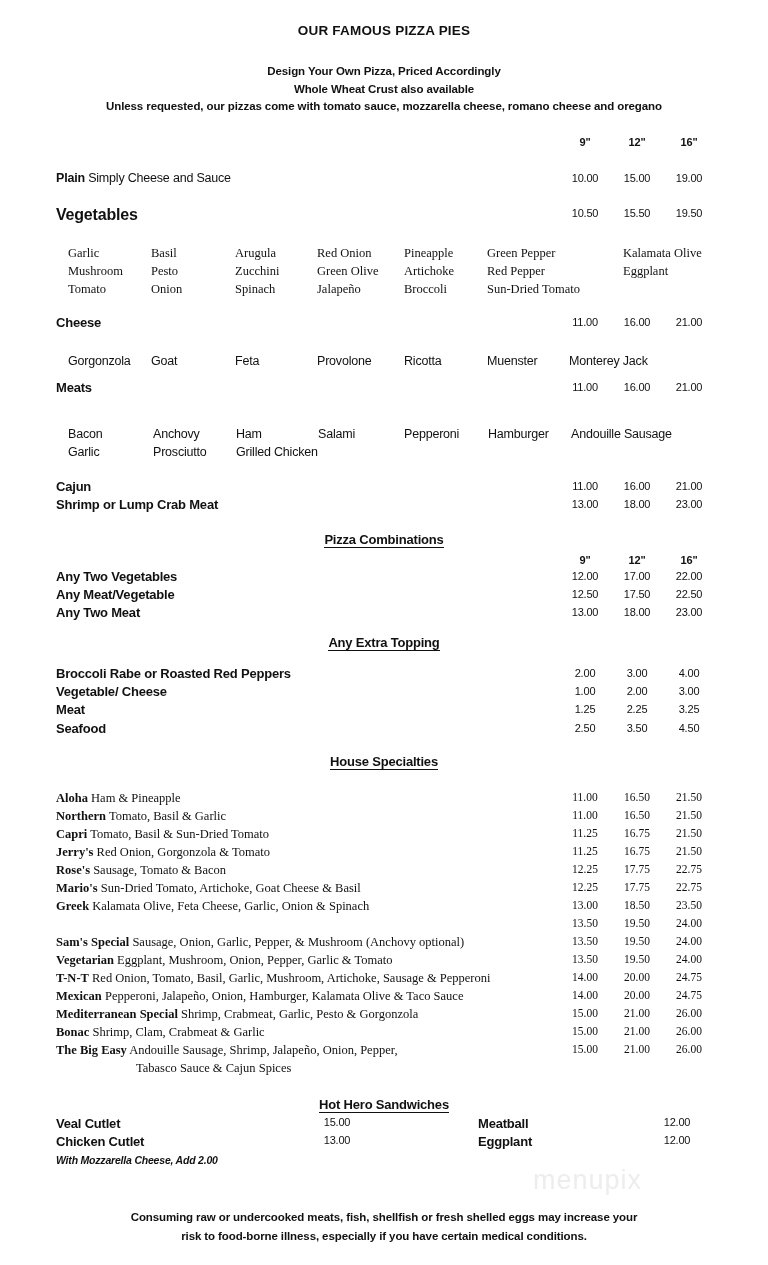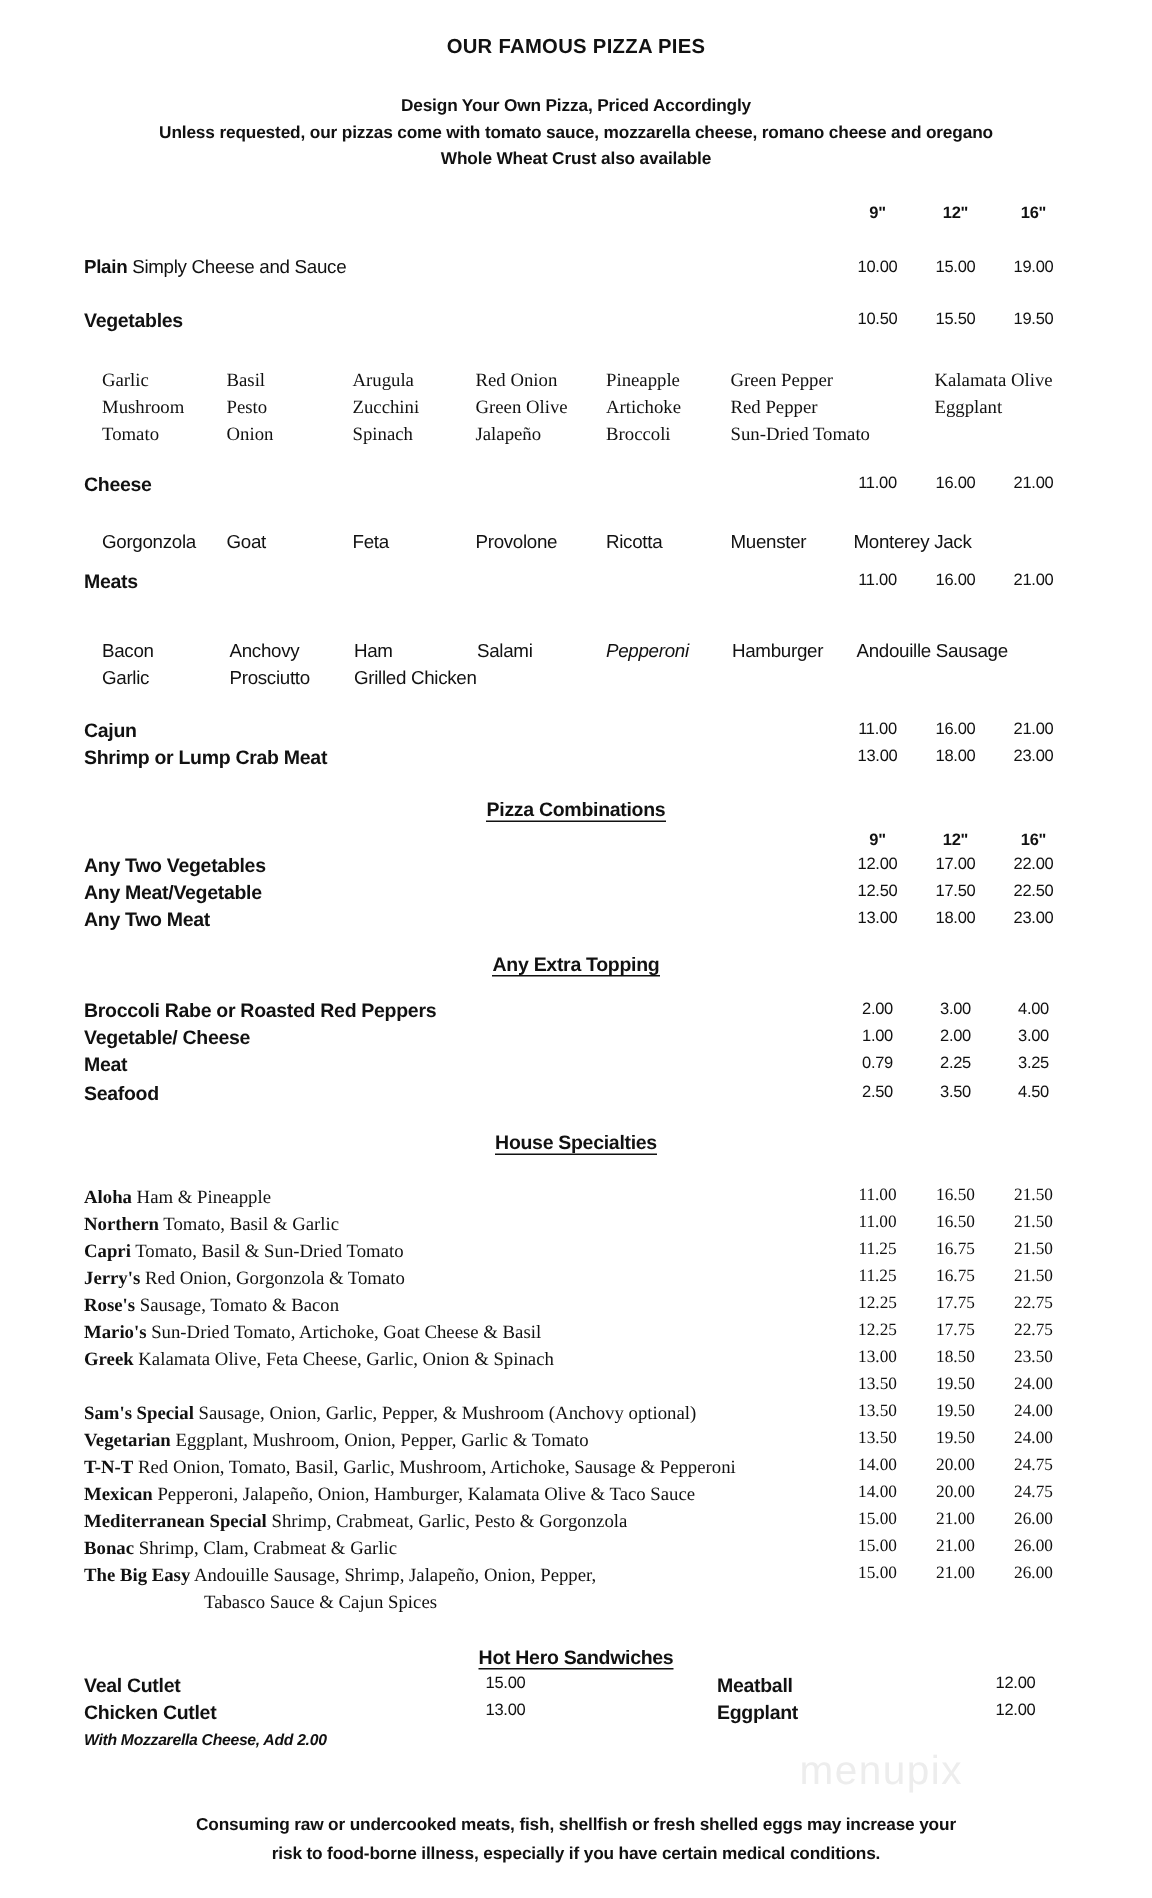--- a/index.html
+++ b/index.html
@@ -206,39 +206,39 @@
 </style>
 </head>
 <body>
 
 <div class="page">
 
   <div class="main-title cond">OUR FAMOUS PIZZA PIES</div>
 
   <div class="subtitle-block">
     <div class="sub cond">Design Your Own Pizza, Priced Accordingly</div>
+    <div class="sub cond">Whole Wheat Crust also available</div>
     <div class="sub cond">Unless requested, our pizzas come with tomato sauce, mozzarella cheese, romano cheese and oregano</div>
-    <div class="sub cond">Whole Wheat Crust also available</div>
   </div>
 
   <div class="size-row cond" style="top:136px;">
     <span class="c9">9"</span>
     <span class="c12">12"</span>
     <span class="c16">16"</span>
   </div>
 
   <div class="price-row cond" style="top:171px;">
     <span class="label"><b>Plain</b><span> Simply Cheese and Sauce</span></span>
     <span class="p c9">10.00</span>
     <span class="p c12">15.00</span>
     <span class="p c16">19.00</span>
   </div>
 
   <div class="price-row cond" style="top:206px;">
-    <span class="label b" style="font-size:13px;">Vegetables</span>
+    <span class="label b" style="font-size:16px;">Vegetables</span>
     <span class="p c9">10.50</span>
     <span class="p c12">15.50</span>
     <span class="p c16">19.50</span>
   </div>
 
   <div class="ing-grid serif" style="top:244px;">
     <span class="cell" style="left:56px;  top:0px;">Garlic</span>
     <span class="cell" style="left:139px; top:0px;">Basil</span>
     <span class="cell" style="left:223px; top:0px;">Arugula</span>
     <span class="cell" style="left:305px; top:0px;">Red Onion</span>
@@ -284,21 +284,21 @@
     <span class="p c9">11.00</span>
     <span class="p c12">16.00</span>
     <span class="p c16">21.00</span>
   </div>
 
   <div class="ing-grid cond" style="top:425px; font-size:12.5px;">
     <span class="cell" style="left:56px;  top:0px;">Bacon</span>
     <span class="cell" style="left:141px; top:0px;">Anchovy</span>
     <span class="cell" style="left:224px; top:0px;">Ham</span>
     <span class="cell" style="left:306px; top:0px;">Salami</span>
-    <span class="cell" style="left:392px; top:0px;font-style:italic;">Pepperoni</span>
+    <span class="cell" style="left:392px; top:0px;">Pepperoni</span>
     <span class="cell" style="left:476px; top:0px;">Hamburger</span>
     <span class="cell" style="left:559px; top:0px;">Andouille Sausage</span>
 
     <span class="cell" style="left:56px;  top:18px;">Garlic</span>
     <span class="cell" style="left:141px; top:18px;">Prosciutto</span>
     <span class="cell" style="left:224px; top:18px;">Grilled Chicken</span>
   </div>
 
   <div class="price-row cond" style="top:479px;">
     <span class="label b" style="font-size:13px;">Cajun</span>
@@ -354,21 +354,21 @@
     <span class="p c16">4.00</span>
   </div>
   <div class="price-row cond" style="top:684px;">
     <span class="label b" style="font-size:13px;">Vegetable/ Cheese</span>
     <span class="p c9">1.00</span>
     <span class="p c12">2.00</span>
     <span class="p c16">3.00</span>
   </div>
   <div class="price-row cond" style="top:702px;">
     <span class="label b" style="font-size:13px;">Meat</span>
-    <span class="p c9">0.79</span>
+    <span class="p c9">1.25</span>
     <span class="p c12">2.25</span>
     <span class="p c16">3.25</span>
   </div>
   <div class="price-row cond" style="top:721px;">
     <span class="label b" style="font-size:13px;">Seafood</span>
     <span class="p c9">2.50</span>
     <span class="p c12">3.50</span>
     <span class="p c16">4.50</span>
   </div>
 

